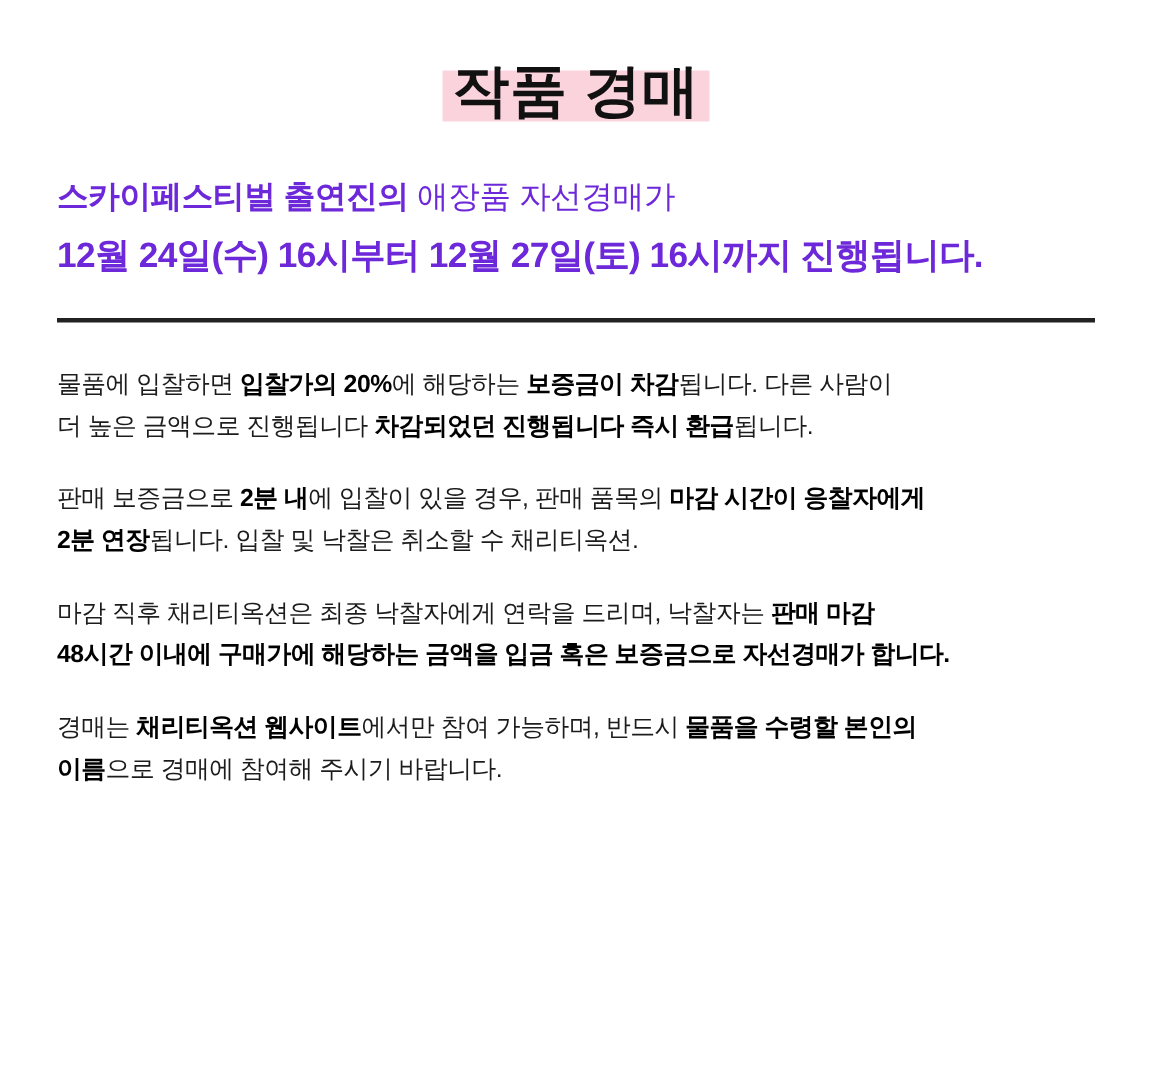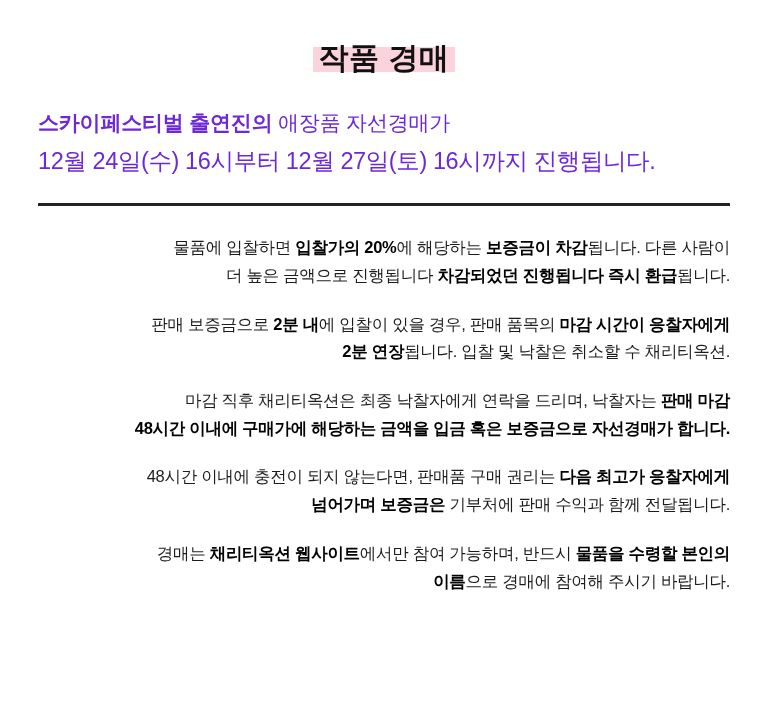--- a/index.html
+++ b/index.html
@@ -21,21 +21,21 @@
     box-sizing: border-box;
     padding: 0 38px;
   }
   
   .title-wrap {
     text-align: center;
     padding-top: 38px;
   }
   .title {
     display: inline-block;
-    font-size: 30px;
+    font-size: 38px;
     font-weight: bold;
     letter-spacing: 0.5px;
     line-height: 1.1;
     color: #111111;
     position: relative;
     padding: 3px 6px 2px 6px;
   }
   .title .hl {
     position: absolute;
     left: 0;
@@ -55,42 +55,41 @@
     font-size: 21px;
     line-height: 1.62;
     color: #6d28d9;
     letter-spacing: -0.2px;
   }
   .lead .b {
     font-weight: bold;
   }
   .lead-line2 {
     font-size: 23.5px;
-    font-weight: normal;
+    font-weight: bold;
     letter-spacing: -0.4px;
     margin-top: 2px;
   }
   
   .divider {
     margin: 23px 0 0 0;
     height: 3px;
     background: #222222;
     width: 100%;
   }
   
   .body {
     margin-top: 28px;
   }
   .para {
     font-size: 16.5px;
     line-height: 1.68;
     letter-spacing: -0.3px;
     color: #1c1c1c;
     margin: 0 0 21px 0;
-    text-align: right;
   }
   .para:last-child {
     margin-bottom: 0;
   }
   .para b {
     font-weight: bold;
     color: #000000;
   }
 </style>
 </head>
@@ -111,17 +110,16 @@
     </div>
     <div class="lead-line2">12월 24일(수) 16시부터 12월 27일(토) 16시까지 진행됩니다.</div>
   </div>
 
   <div class="divider"></div>
 
   <div class="body" id="notice-body">
       <p class="para"><span>물품에 입찰하면 </span><b>입찰가의 20%</b><span>에 해당하는 </span><b>보증금이 차감</b><span>됩니다. 다른 사람이</span><br><span>더 높은 금액으로 진행됩니다 </span><b>차감되었던 진행됩니다 즉시 환급</b><span>됩니다.</span></p>
       <p class="para"><span>판매 보증금으로 </span><b>2분 내</b><span>에 입찰이 있을 경우, 판매 품목의 </span><b>마감 시간이 응찰자에게</b><br><b>2분 연장</b><span>됩니다. 입찰 및 낙찰은 취소할 수 채리티옥션.</span></p>
       <p class="para"><span>마감 직후 채리티옥션은 최종 낙찰자에게 연락을 드리며, 낙찰자는 </span><b>판매 마감</b><br><b>48시간 이내에 구매가에 해당하는 금액을 입금 혹은 보증금으로 자선경매가 합니다.</b></p>
-      <p class="para"><span>48시간 이내에 충전이 되지 않는다면, 판매품 구매 권리는 </span><b>다음 최고가 응찰자에게</b><br><b>넘어가며 보증금은</b><span> 기부처에 판매 수익과 함께 전달됩니다.</span></p>
       <p class="para"><span>경매는 </span><b>채리티옥션 웹사이트</b><span>에서만 참여 가능하며, 반드시 </span><b>물품을 수령할 본인의</b><br><b>이름</b><span>으로 경매에 참여해 주시기 바랍니다.</span></p>
     </div>
 
 </div>
 
 </body></html>

